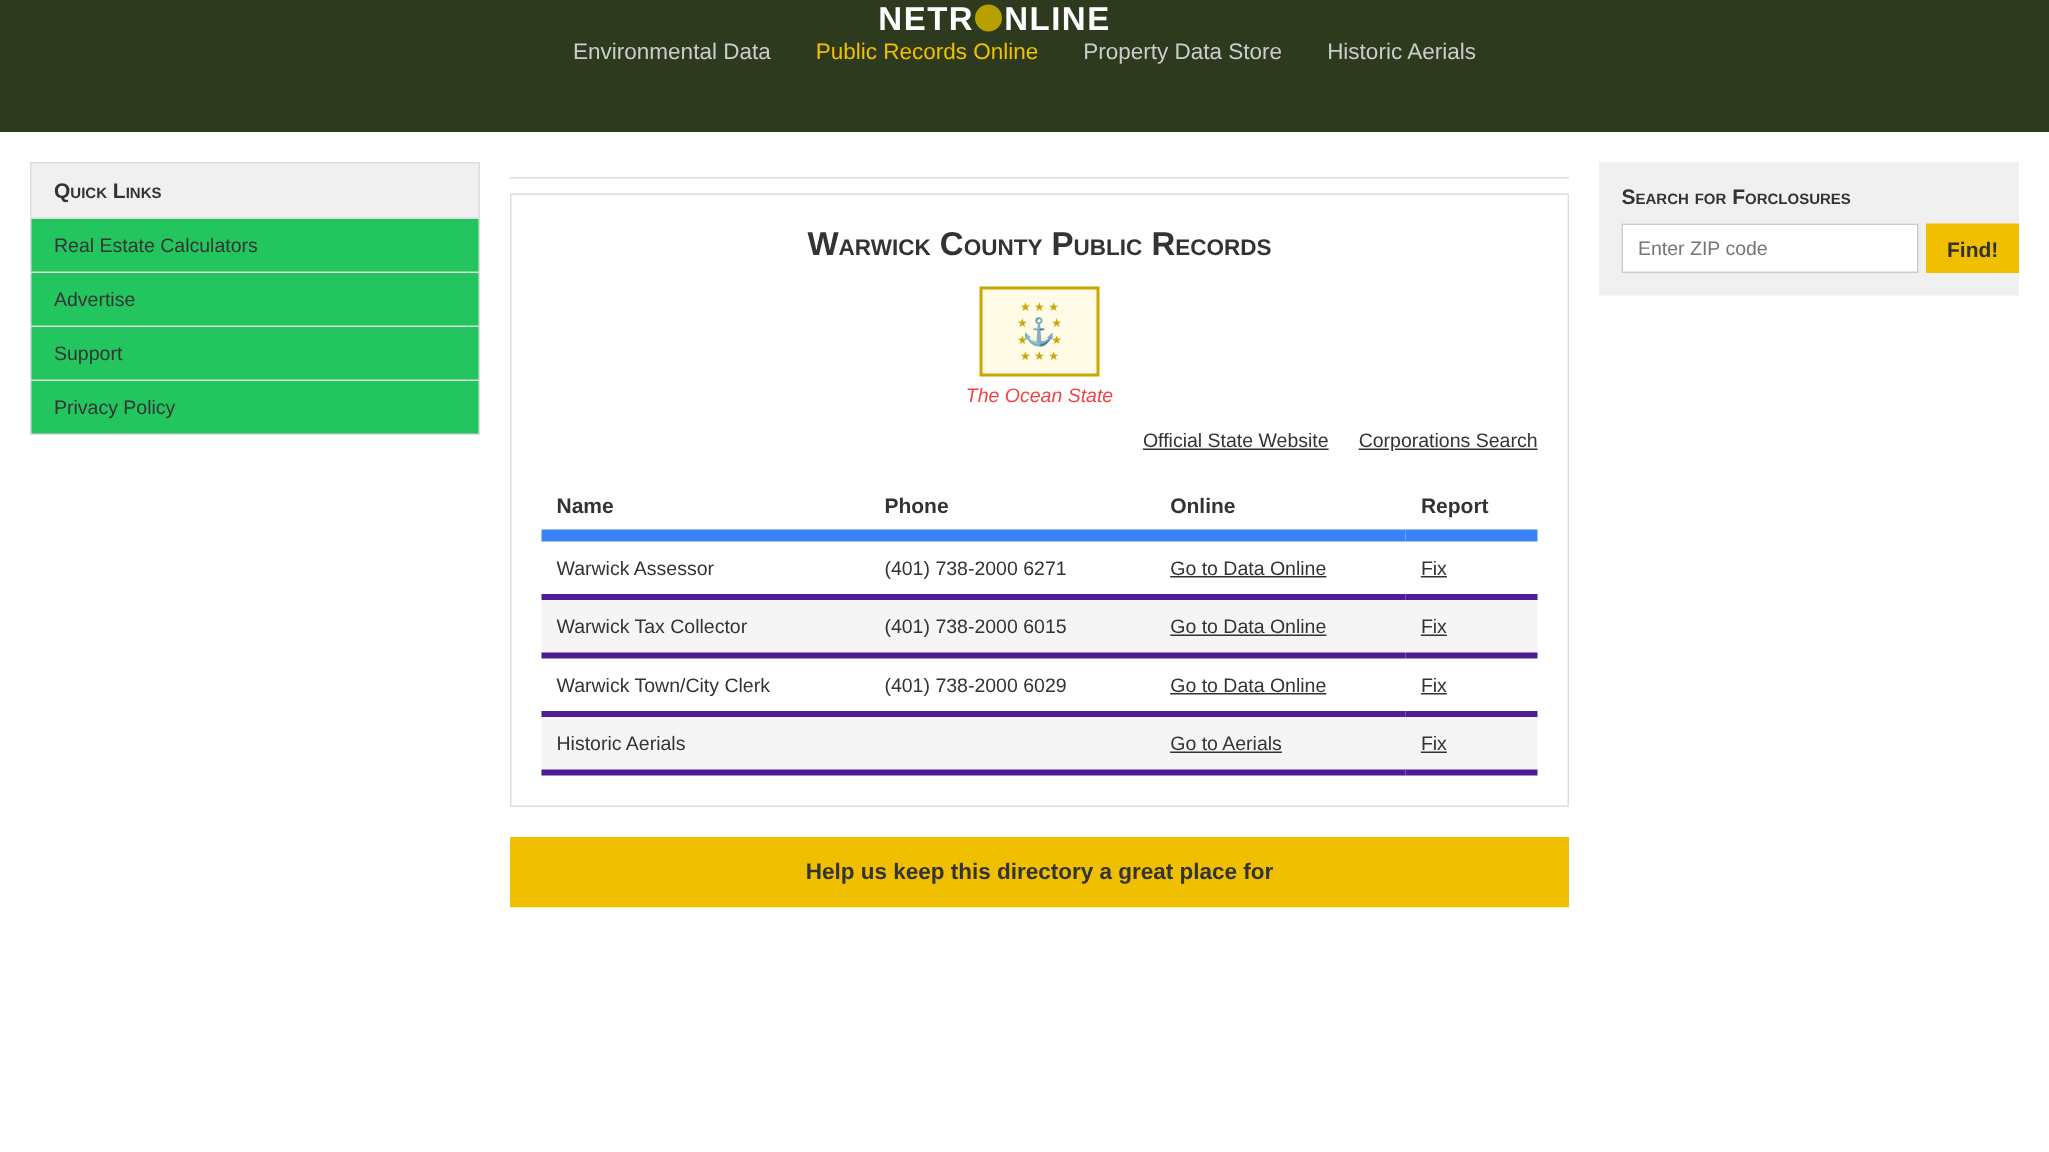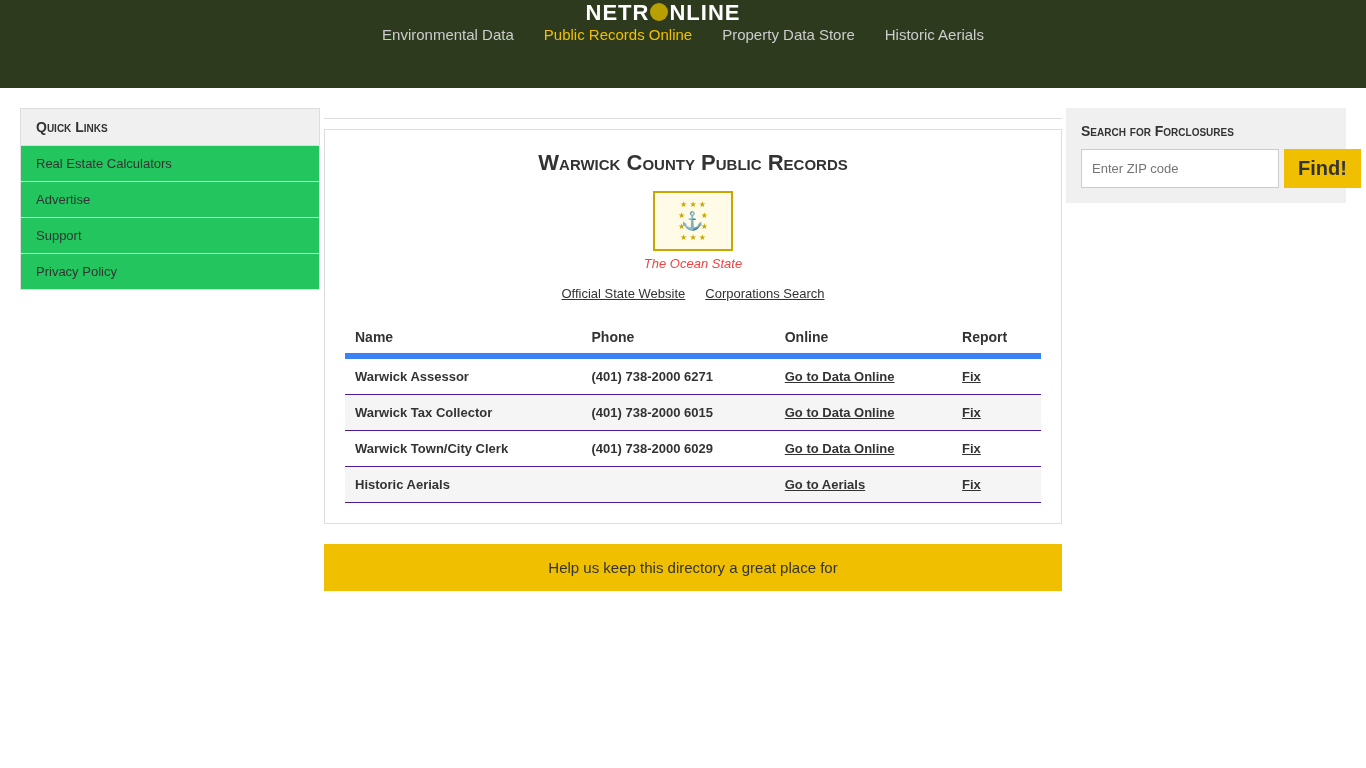--- a/index.html
+++ b/index.html
@@ -46,21 +46,21 @@
       font-size: 15px;
     }
     nav a.active {
       color: #f0c000;
     }
 
     
     .main-container {
       display: flex;
       padding: 20px 20px 0 20px;
-      gap: 4px;
+      gap: 20px;
       max-width: 1366px;
     }
 
     
     .sidebar {
       width: 300px;
       min-width: 280px;
       flex-shrink: 0;
     }
     .sidebar-title {
@@ -154,50 +154,49 @@
     }
     .state-motto {
       font-style: italic;
       font-size: 13px;
       color: #ef4444;
       margin-top: 5px;
     }
     .state-links {
       display: flex;
       gap: 20px;
-      justify-content: center;
+      justify-content: flex-end;
       margin-bottom: 20px;
     }
     .state-links a {
       color: #333;
       text-decoration: underline;
       font-size: 13px;
       cursor: pointer;
     }
 
     
     .records-table {
       width: 100%;
       border-collapse: collapse;
       margin-top: 10px;
     }
     .records-table th {
       text-align: left;
       padding: 8px 10px;
-      border-bottom: 6px solid #3b82f6;
+      border-bottom: 8px solid #3b82f6;
       font-weight: bold;
       font-size: 14px;
       color: #333;
     }
     .records-table td {
       padding: 10px 10px;
       font-size: 13px;
-      border-bottom: 1px solid #4c1d95;
+      border-bottom: 4px solid #4c1d95;
       vertical-align: top;
-      font-weight: bold;
     }
     .records-table tr:nth-child(even) td {
       background: #f5f5f5;
     }
     .records-table a {
       color: #333;
       text-decoration: underline;
       cursor: pointer;
     }
 
@@ -227,32 +226,32 @@
       padding: 8px 10px;
       border: 1px solid #ccc;
       font-size: 13px;
       background: #fff;
     }
     .foreclosure-input-row button {
       background: #f0c000;
       border: none;
       padding: 8px 14px;
       font-weight: bold;
-      font-size: 20px;
+      font-size: 14px;
       cursor: pointer;
       color: #333;
     }
 
     
     .bottom-banner {
       background: #f0c000;
       margin: 20px 0 0 0;
       padding: 15px 20px;
       text-align: center;
-      font-weight: normal;
+      font-weight: bold;
       font-size: 15px;
       color: #333;
     }
 
     
     .divider {
       border: none;
       border-top: 1px solid #ddd;
       margin: 10px 0;
     }

